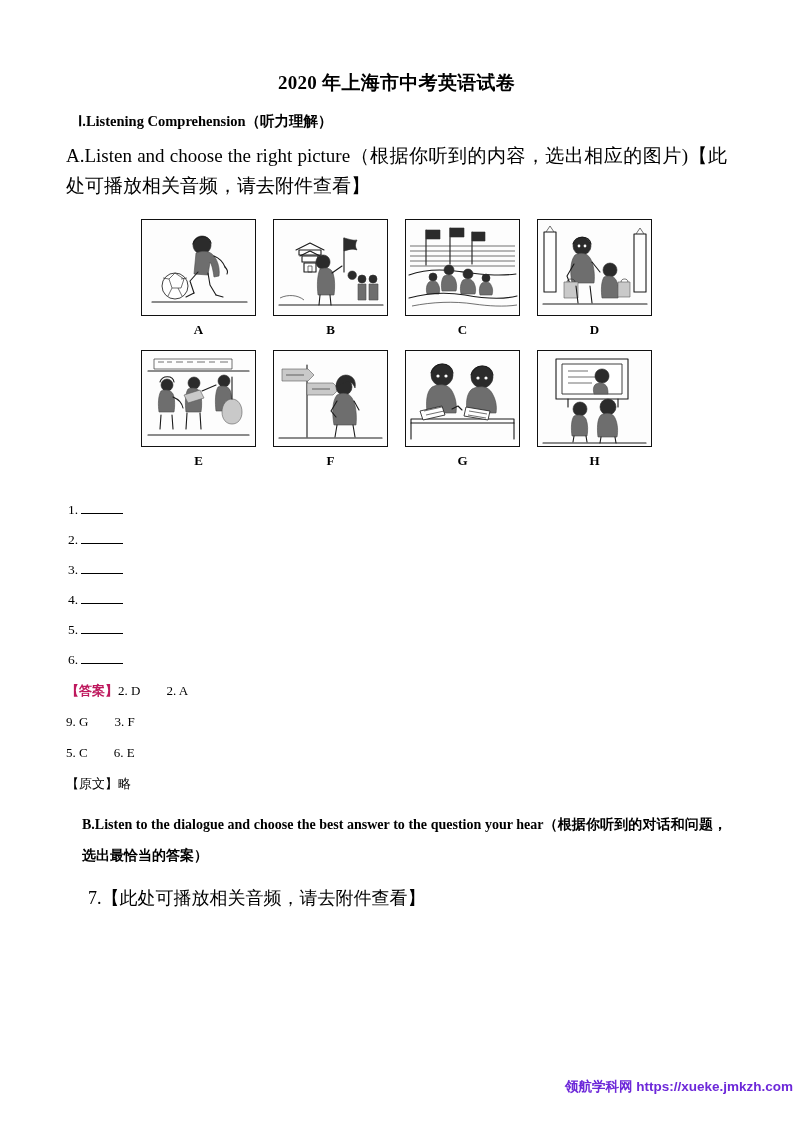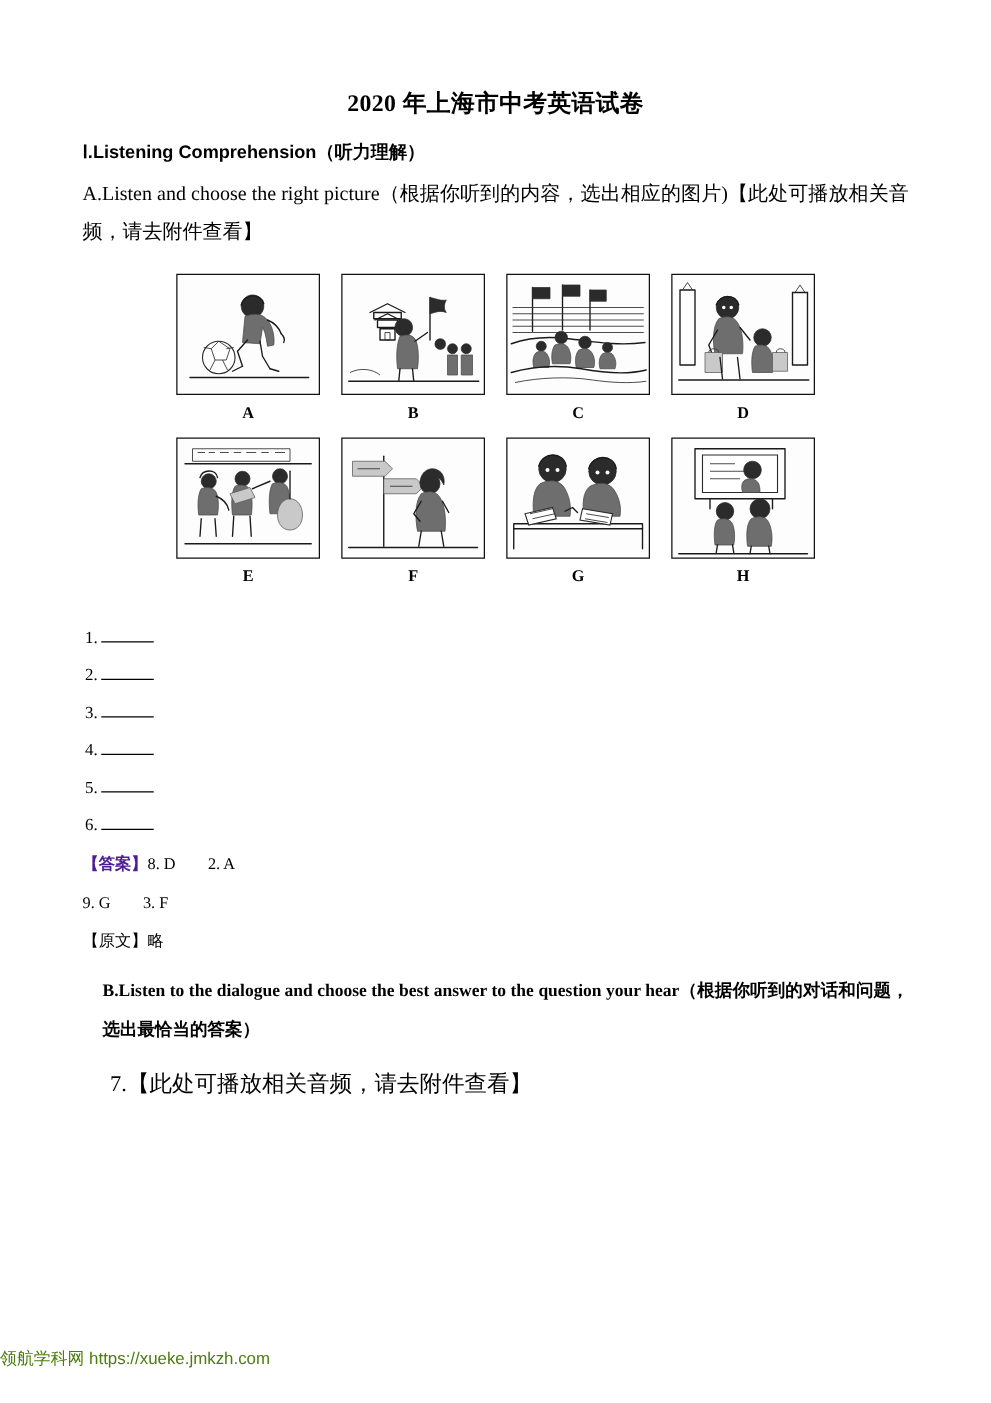--- a/index.html
+++ b/index.html
@@ -23,27 +23,27 @@
   }
   .doc-title {
     text-align: center;
     font-family: "Liberation Serif", serif;
     font-weight: bold;
     font-size: 19px;
     letter-spacing: 0.3px;
     margin: 14px 0 16px 0;
   }
   .sec-heading {
-    font-family: Liberation Sans, sans-serif;
+    font-family: Liberation Serif, serif;
     font-weight: bold;
     font-size: 14.5px;
-    margin: 0 0 10px 0;
+    margin: 0 0 10px 12px;
   }
   .para {
-    font-size: 16px;
+    font-size: 19px;
     line-height: 30px;
     margin: 0 0 2px 0;
     text-align: justify;
   }
   
   .pic-grid {
     margin: 18px 0 0 0;
     display: flex;
     flex-direction: column;
     align-items: center;
@@ -91,21 +91,21 @@
     white-space: nowrap;
   }
   .blank-line {
     display: inline-block;
     border-bottom: 1px solid #000;
     width: 42px;
     height: 13px;
     margin-left: 3px;
   }
   .answer-tag {
-    color: #4c1d95;
+    color: #be185d;
     font-weight: bold;
   }
   .ans-line {
     font-size: 13px;
     line-height: 31px;
     margin: 0;
   }
   .ans-gap { display: inline-block; width: 26px; }
   .bold-para {
     font-weight: bold;
@@ -117,24 +117,25 @@
   .q7 {
     font-size: 18px;
     line-height: 30px;
     margin: 12px 0 0 22px;
   }
   .footer {
     position: absolute;
     left: 0;
     right: 0;
     bottom: 26px;
-    text-align: left;
+    text-align: right;
     font-size: 13.5px;
-    color: #4d7c0f;
+    color: #6d28d9;
     font-family: "Liberation Sans", sans-serif;
+    font-weight: bold;
   }
 </style>
 </head>
 <body>
 
 <div class="page">
 
   <h1 class="doc-title">2020 年上海市中考英语试卷</h1>
 
   <div class="sec-heading">Ⅰ.Listening Comprehension（听力理解）</div>
@@ -353,25 +354,28 @@
     </div>
     <div class="blank-item">
       <span>5.</span><span class="blank-line"></span>
     </div>
     <div class="blank-item">
       <span>6.</span><span class="blank-line"></span>
     </div>
   </div>
 
   <div class="ans-line">
-    <span class="answer-tag">【答案】</span><span>8. D</span><span class="ans-gap"></span><span>2. A</span>
+    <span class="answer-tag">【答案】</span><span>2. D</span><span class="ans-gap"></span><span>2. A</span>
   </div>
   <div class="ans-line">
     <span>9. G</span><span class="ans-gap"></span><span>3. F</span>
   </div>
+  <div class="ans-line">
+    <span>5. C</span><span class="ans-gap"></span><span>6. E</span>
+  </div>
 
 
   <div class="ans-line">
     <span>【原文】</span><span>略</span>
   </div>
 
   <div class="bold-para">B.Listen to the dialogue and choose the best answer to the question your hear（根据你听到的对话和问题，选出最恰当的答案）</div>
 
   <div class="q7">7.【此处可播放相关音频，请去附件查看】</div>
 

